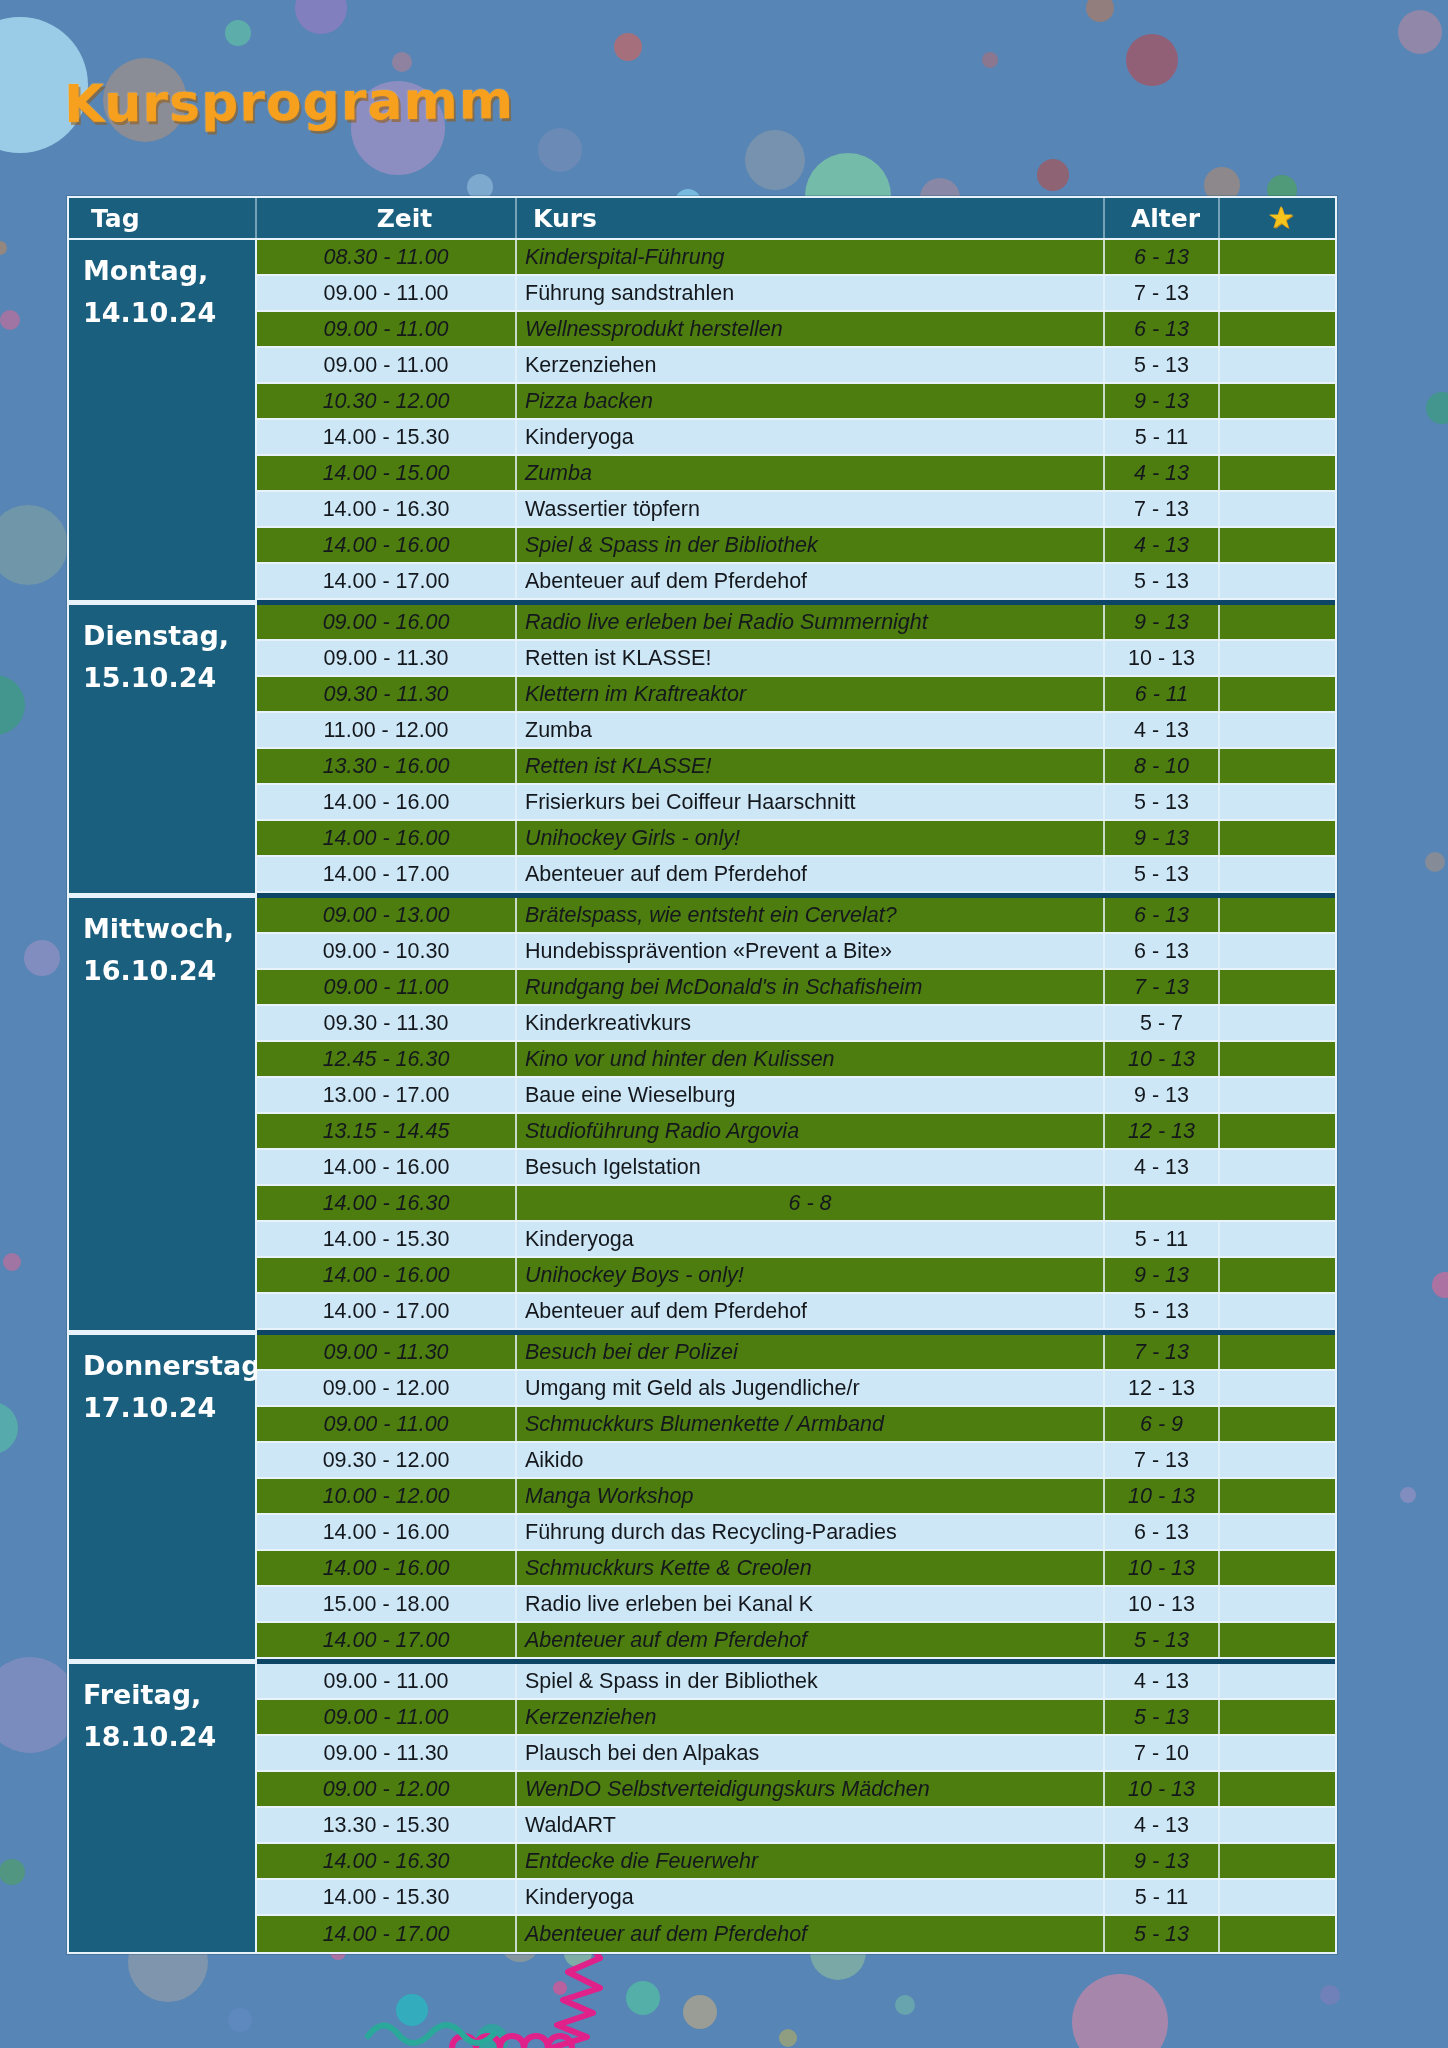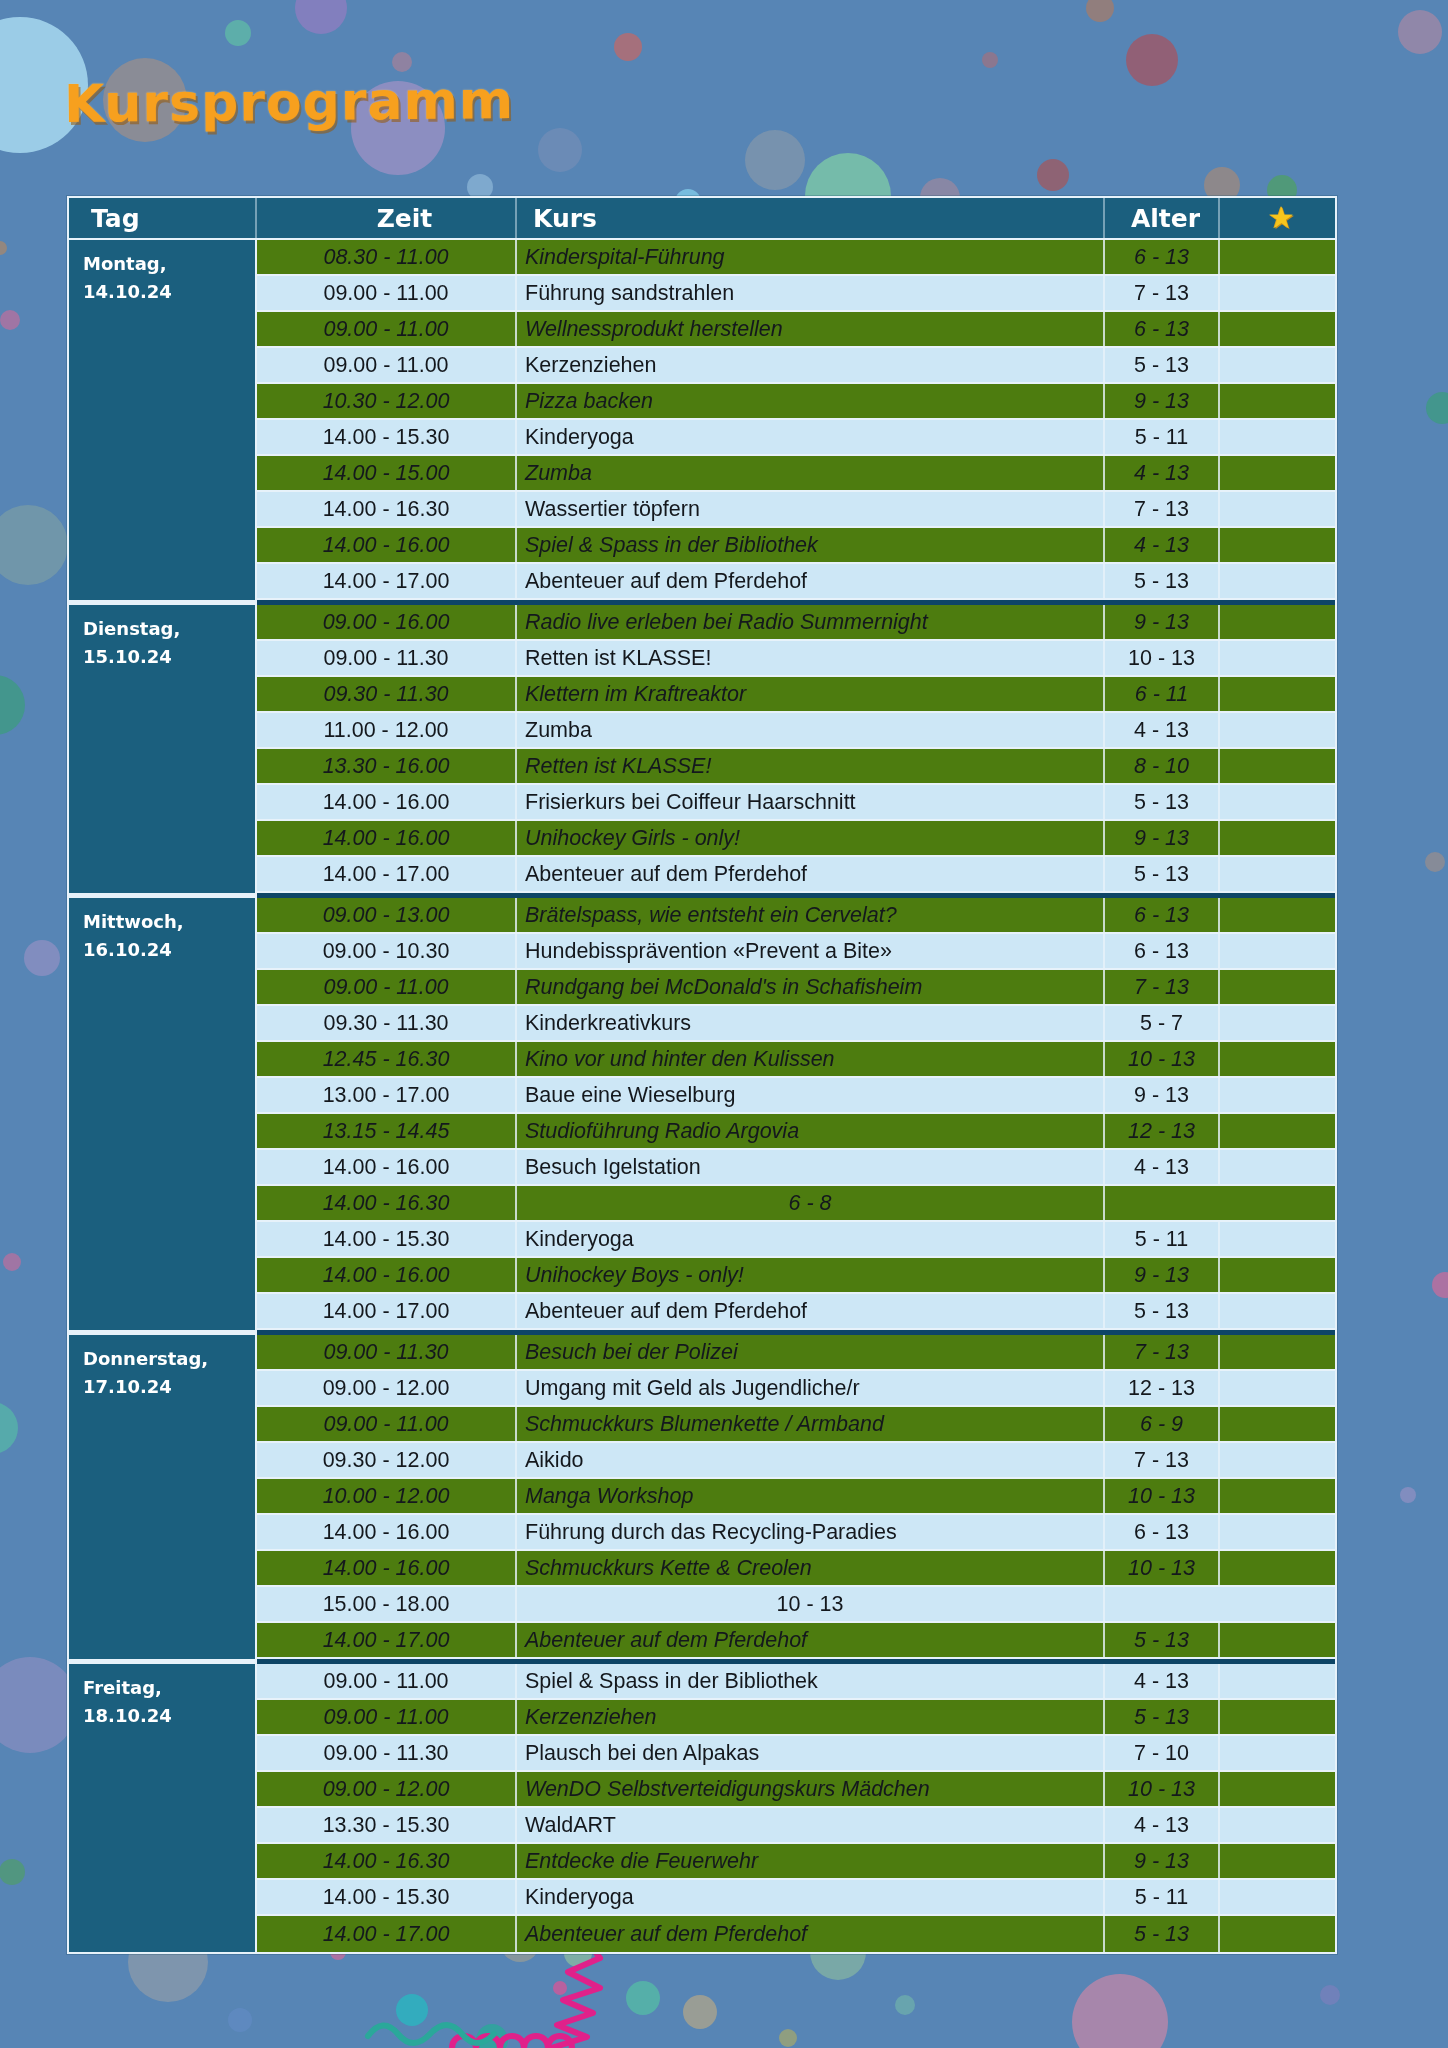--- a/index.html
+++ b/index.html
@@ -46,21 +46,21 @@
   .star{
     font-size:30px;line-height:1;color:#f6c51d;
     text-shadow:1px 1px 0 #c98d16, -1px 0 0 #e5a81a;
   }
 
   .day-group{display:flex;}
   .day-cell{
     width:188px;flex:0 0 188px;background:#1b5f7e;color:#fff;
     border-right:2px solid #e7f2fa;box-sizing:border-box;
     padding:10px 6px 0 14px;
-    font-family:"DejaVu Sans", sans-serif;font-weight:bold;font-size:18px;
+    font-family:"DejaVu Sans", sans-serif;font-weight:bold;font-size:27px;
     line-height:1.55;
   }
   .rows{flex:1 1 auto;display:flex;flex-direction:column;}
   .row{
     display:grid;grid-template-columns:260px 588px 115px 1fr;
     height:36px;box-sizing:border-box;border-bottom:2px solid #e7f2fa;
   }
   .day-group:last-of-type .rows .row:last-child{border-bottom:none;}
   .row-medium{background:#4d7c0f;font-style:italic;}
   .row-light{background:#cde7f6;}
@@ -403,20 +403,21 @@
             <div class="cell cell-star"></div>
           </div>
           <div class="row row-medium">
             <div class="cell cell-zeit">14.00 - 16.00</div>
             <div class="cell cell-kurs">Schmuckkurs Kette &amp; Creolen</div>
             <div class="cell cell-alter">10 - 13</div>
             <div class="cell cell-star"></div>
           </div>
           <div class="row row-light">
             <div class="cell cell-zeit">15.00 - 18.00</div>
+            <div class="cell cell-kurs">Radio live erleben bei Kanal K</div>
             <div class="cell cell-alter">10 - 13</div>
             <div class="cell cell-star"></div>
           </div>
           <div class="row row-medium">
             <div class="cell cell-zeit">14.00 - 17.00</div>
             <div class="cell cell-kurs">Abenteuer auf dem Pferdehof</div>
             <div class="cell cell-alter">5 - 13</div>
             <div class="cell cell-star"></div>
           </div>
         </div>

